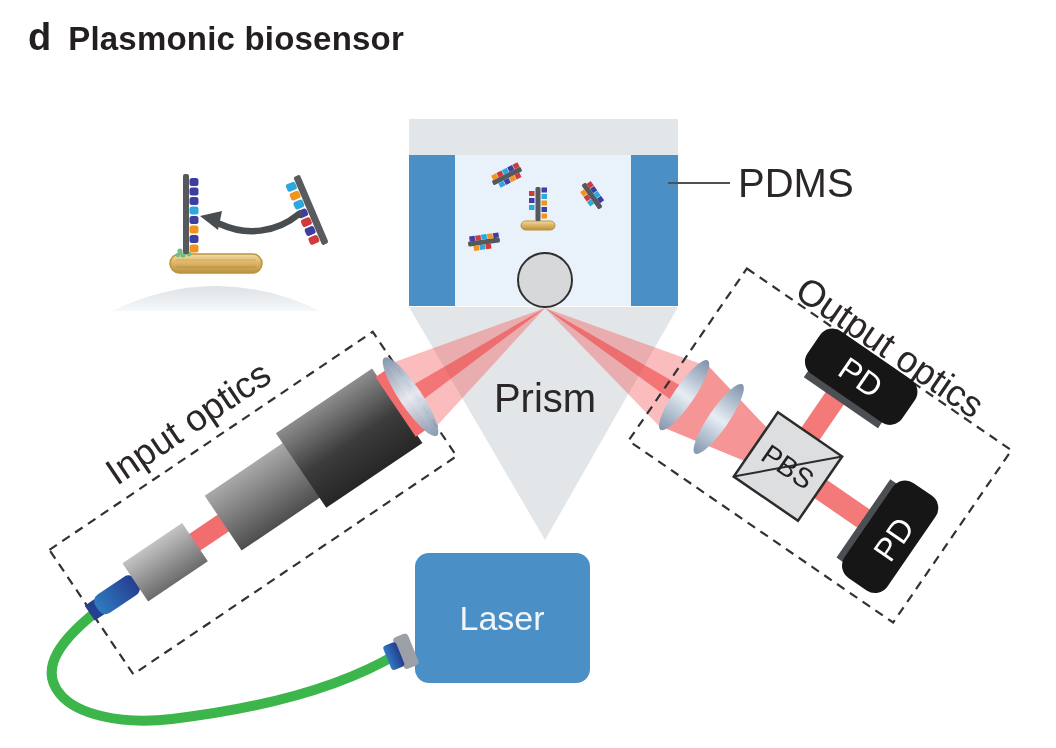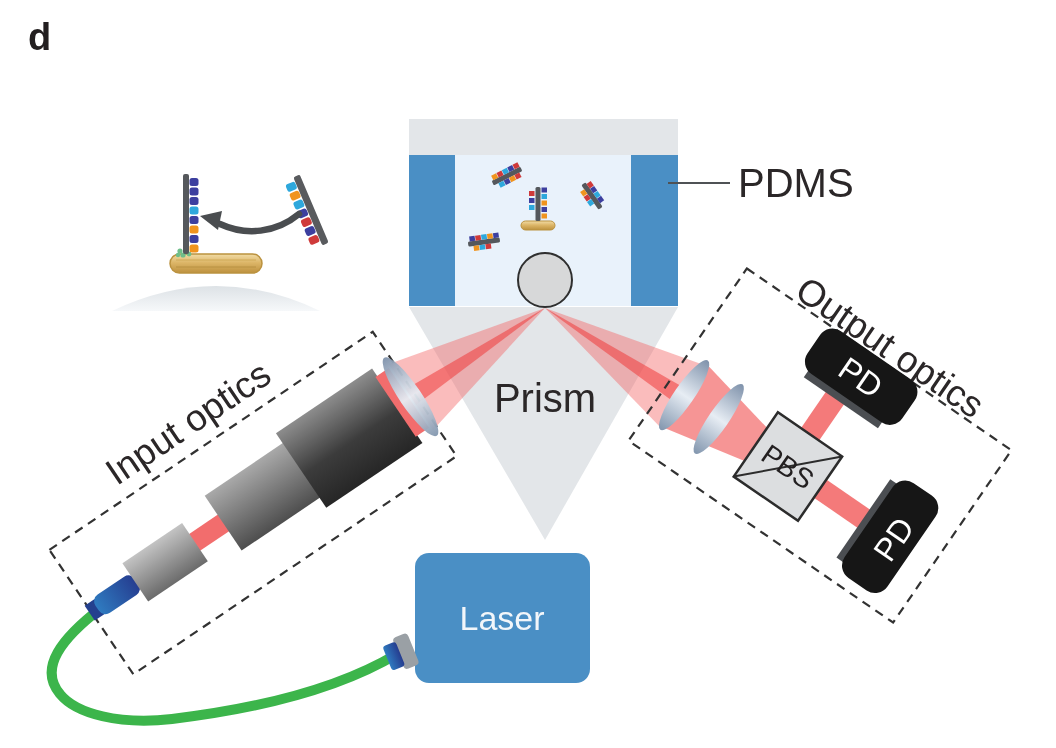--- a/index.html
+++ b/index.html
@@ -23,20 +23,21 @@
   .lbl-laser { font-size:34px; fill:#f2f6fa; }
   .dashbox { fill:none; stroke:#323232; stroke-width:2.2; stroke-dasharray:9 6.5; }
 </style>
 </head>
 <body>
 
 <div id="canvas">
 
   <div class="panel-title">
     <span class="panel-letter">d</span>
+    <span class="panel-text">Plasmonic biosensor</span>
   </div>
 
   <svg id="fig-svg" width="1056" height="748" viewBox="0 0 1056 748">
     <defs>
       <linearGradient id="goldGrad" x1="0" y1="0" x2="0" y2="1">
         <stop offset="0" stop-color="#f1dca6"></stop>
         <stop offset="0.45" stop-color="#ddb668"></stop>
         <stop offset="1" stop-color="#bd913e"></stop>
       </linearGradient>
       <linearGradient id="domeGrad" x1="0" y1="0" x2="0" y2="1">

